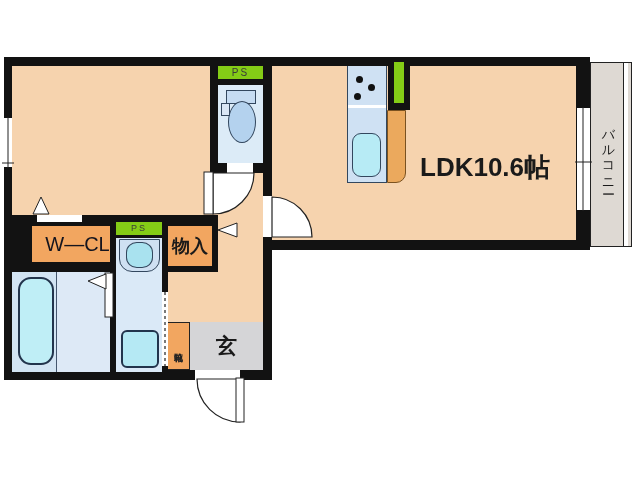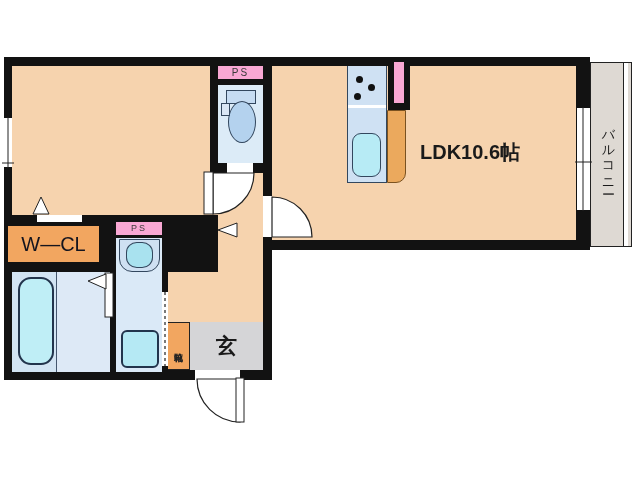--- a/index.html
+++ b/index.html
@@ -3,21 +3,21 @@
 <meta charset="utf-8">
 <style>
   html,body{margin:0;padding:0;background:#fff;}
   #stage{position:relative;width:640px;height:480px;background:#ffffff;overflow:hidden;
          font-family:"Liberation Sans","DejaVu Sans",sans-serif;color:#1a1a1a;}
   .abs{position:absolute;box-sizing:border-box;}
   .wall{background:#121212;}
   .white{background:#ffffff;}
   .floor{background:#f6d3ae;}
   .orangebox{background:#f2a660;}
-  .tan{background:#f9a8d4;}
+  .tan{background:#84cc16;}
   .waterroom{background:#dcebf7;}
   .label{display:flex;align-items:center;justify-content:center;white-space:nowrap;}
   .jp{font-weight:bold;letter-spacing:0px;}
   .vtext{writing-mode:vertical-rl;display:flex;align-items:center;justify-content:center;}
   svg{position:absolute;left:0;top:0;pointer-events:none;}
 </style>
 </head>
 <body>
 
 <div id="stage">
@@ -47,25 +47,28 @@
   <div class="abs" style="left:356px;top:76px;width:7px;height:7px;background:#111;border-radius:50%;"></div>
   <div class="abs" style="left:368px;top:84px;width:7px;height:7px;background:#111;border-radius:50%;"></div>
   <div class="abs" style="left:354px;top:93px;width:7px;height:7px;background:#111;border-radius:50%;"></div>
   <div class="abs white" style="left:348px;top:105px;width:38px;height:3px;"></div>
   <div class="abs" style="left:352px;top:133px;width:29px;height:44px;background:#b7ebf5;border:1.5px solid #33475e;border-radius:9px;"></div>
   <div class="abs" style="left:387px;top:110px;width:19px;height:73px;background:#eba95d;border:1px solid #7a5220;border-radius:0 0 10px 0;"></div>
   <div class="abs wall" style="left:388px;top:57px;width:22px;height:53px;"></div>
   <div class="abs tan" style="left:394px;top:62px;width:10px;height:41px;"></div>
 
   <div class="abs wall" style="left:10px;top:220px;width:103px;height:48px;"></div>
-  <div class="abs orangebox label" style="left:8px;top:226px;width:91px;height:36px;">
+  <div class="abs orangebox label" style="left:32px;top:226px;width:91px;height:36px;">
     <span class="jp" style="font-size:20px;font-weight:normal;color:#14141e;">W—CL</span>
   </div>
 
   <div class="abs wall" style="left:162px;top:220px;width:56px;height:52px;"></div>
+  <div class="abs orangebox label" style="left:168px;top:226px;width:44px;height:40px;">
+    <span class="jp" style="font-size:18px;">物入</span>
+  </div>
 
   <div class="abs tan label" style="left:116px;top:221px;width:46px;height:14px;">
     <span style="font-size:9px;color:#3a3a3a;letter-spacing:2px;">PS</span>
   </div>
   <div class="abs wall" style="left:116px;top:235px;width:46px;height:3px;"></div>
   <div class="abs" style="left:116px;top:238px;width:46px;height:134px;background:#dae9f7;"></div>
   <div class="abs" style="left:119px;top:239px;width:41px;height:33px;background:#cfe0f2;border:1px solid #33475e;border-radius:0 0 13px 13px;"></div>
   <div class="abs" style="left:126px;top:242px;width:27px;height:26px;background:#a9e2ef;border:1px solid #33475e;border-radius:40%;"></div>
   <div class="abs" style="left:121px;top:330px;width:38px;height:38px;background:#b5e9f4;border:2px solid #22344c;border-radius:6px;"></div>
 
@@ -106,15 +109,15 @@
     <path d="M88 281 L106 274 L106 289 Z" fill="#ffffff" stroke="#222" stroke-width="1"></path>
     <path d="M218 230 L237 223 L237 237 Z" fill="#ffffff" stroke="#222" stroke-width="1"></path>
     <path d="M41 197 L33 214 L49 214 Z" fill="#ffffff" stroke="#222" stroke-width="1"></path>
     <line x1="165" y1="292" x2="165" y2="366" stroke="#222" stroke-width="1.2" stroke-dasharray="3,3"></line>
     <line x1="8" y1="117" x2="8" y2="168" stroke="#222" stroke-width="1"></line>
     <line x1="2" y1="163" x2="14" y2="163" stroke="#222" stroke-width="1"></line>
     <line x1="583" y1="107" x2="583" y2="211" stroke="#222" stroke-width="1"></line>
     <line x1="575" y1="162" x2="592" y2="162" stroke="#222" stroke-width="1"></line>
   </svg>
 
-  <div class="abs jp" style="left:420px;top:139px;font-size:20px;">LDK10.6帖</div>
+  <div class="abs jp" style="left:420px;top:150px;font-size:26px;">LDK10.6帖</div>
 
 </div>
 
 </body></html>

